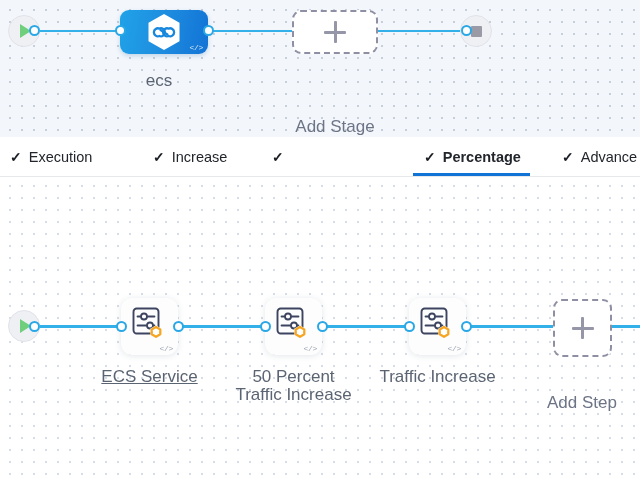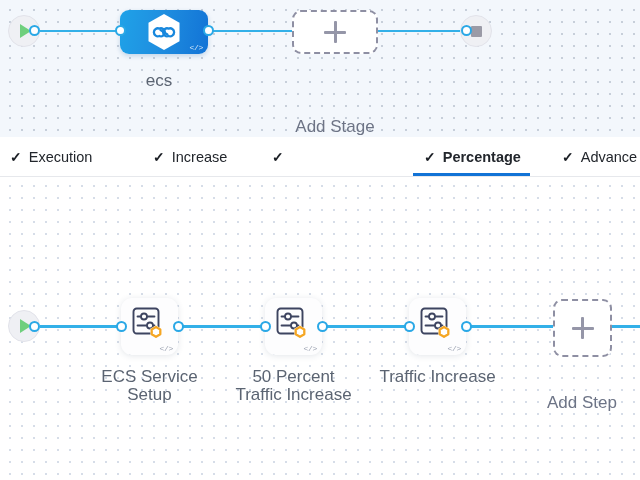--- a/index.html
+++ b/index.html
@@ -321,23 +321,22 @@
         <circle cx="20" cy="19.5" r="3" fill="#ffffff" stroke="#3d4460" stroke-width="1.8"></circle>
         <g>
           <polygon points="26,19.4 31.6,22.6 31.6,29 26,32.2 20.4,29 20.4,22.6" fill="#ffffff"></polygon>
           <polygon points="26,20.9 30.3,23.4 30.3,28.3 26,30.8 21.7,28.3 21.7,23.4" fill="none" stroke="#f5a623" stroke-width="2.3" stroke-linejoin="round"></polygon>
         </g>
       </svg>
       <span class="code-mark-dark">&lt;/&gt;</span>
     </div>
     <div class="port" style="left:116px; top:143px;"></div>
     <div class="port" style="left:173px; top:143px;"></div>
-    <div class="node-caption wrap" style="left:84px; top:190px; width:131px;">
+    <div class="node-caption wrap" style="left:84px; top:190px; width:131px;text-decoration:underline;">
       <div>ECS Service</div>
-      <div>Setup</div>
     </div>
 
     <div class="step-card" style="left:265px; top:120px;">
       <svg class="step-icon" viewBox="0 0 38 38">
         <rect x="3.5" y="2.5" width="25" height="25" rx="3.2" fill="none" stroke="#3d4460" stroke-width="1.9"></rect>
         <g stroke="#3d4460" stroke-width="1.8" stroke-linecap="round" fill="none">
           <line x1="7.5" y1="10.5" x2="11" y2="10.5"></line>
           <line x1="17" y1="10.5" x2="24.5" y2="10.5"></line>
           <line x1="7.5" y1="19.5" x2="17" y2="19.5"></line>
           <line x1="23" y1="19.5" x2="24.5" y2="19.5"></line>

